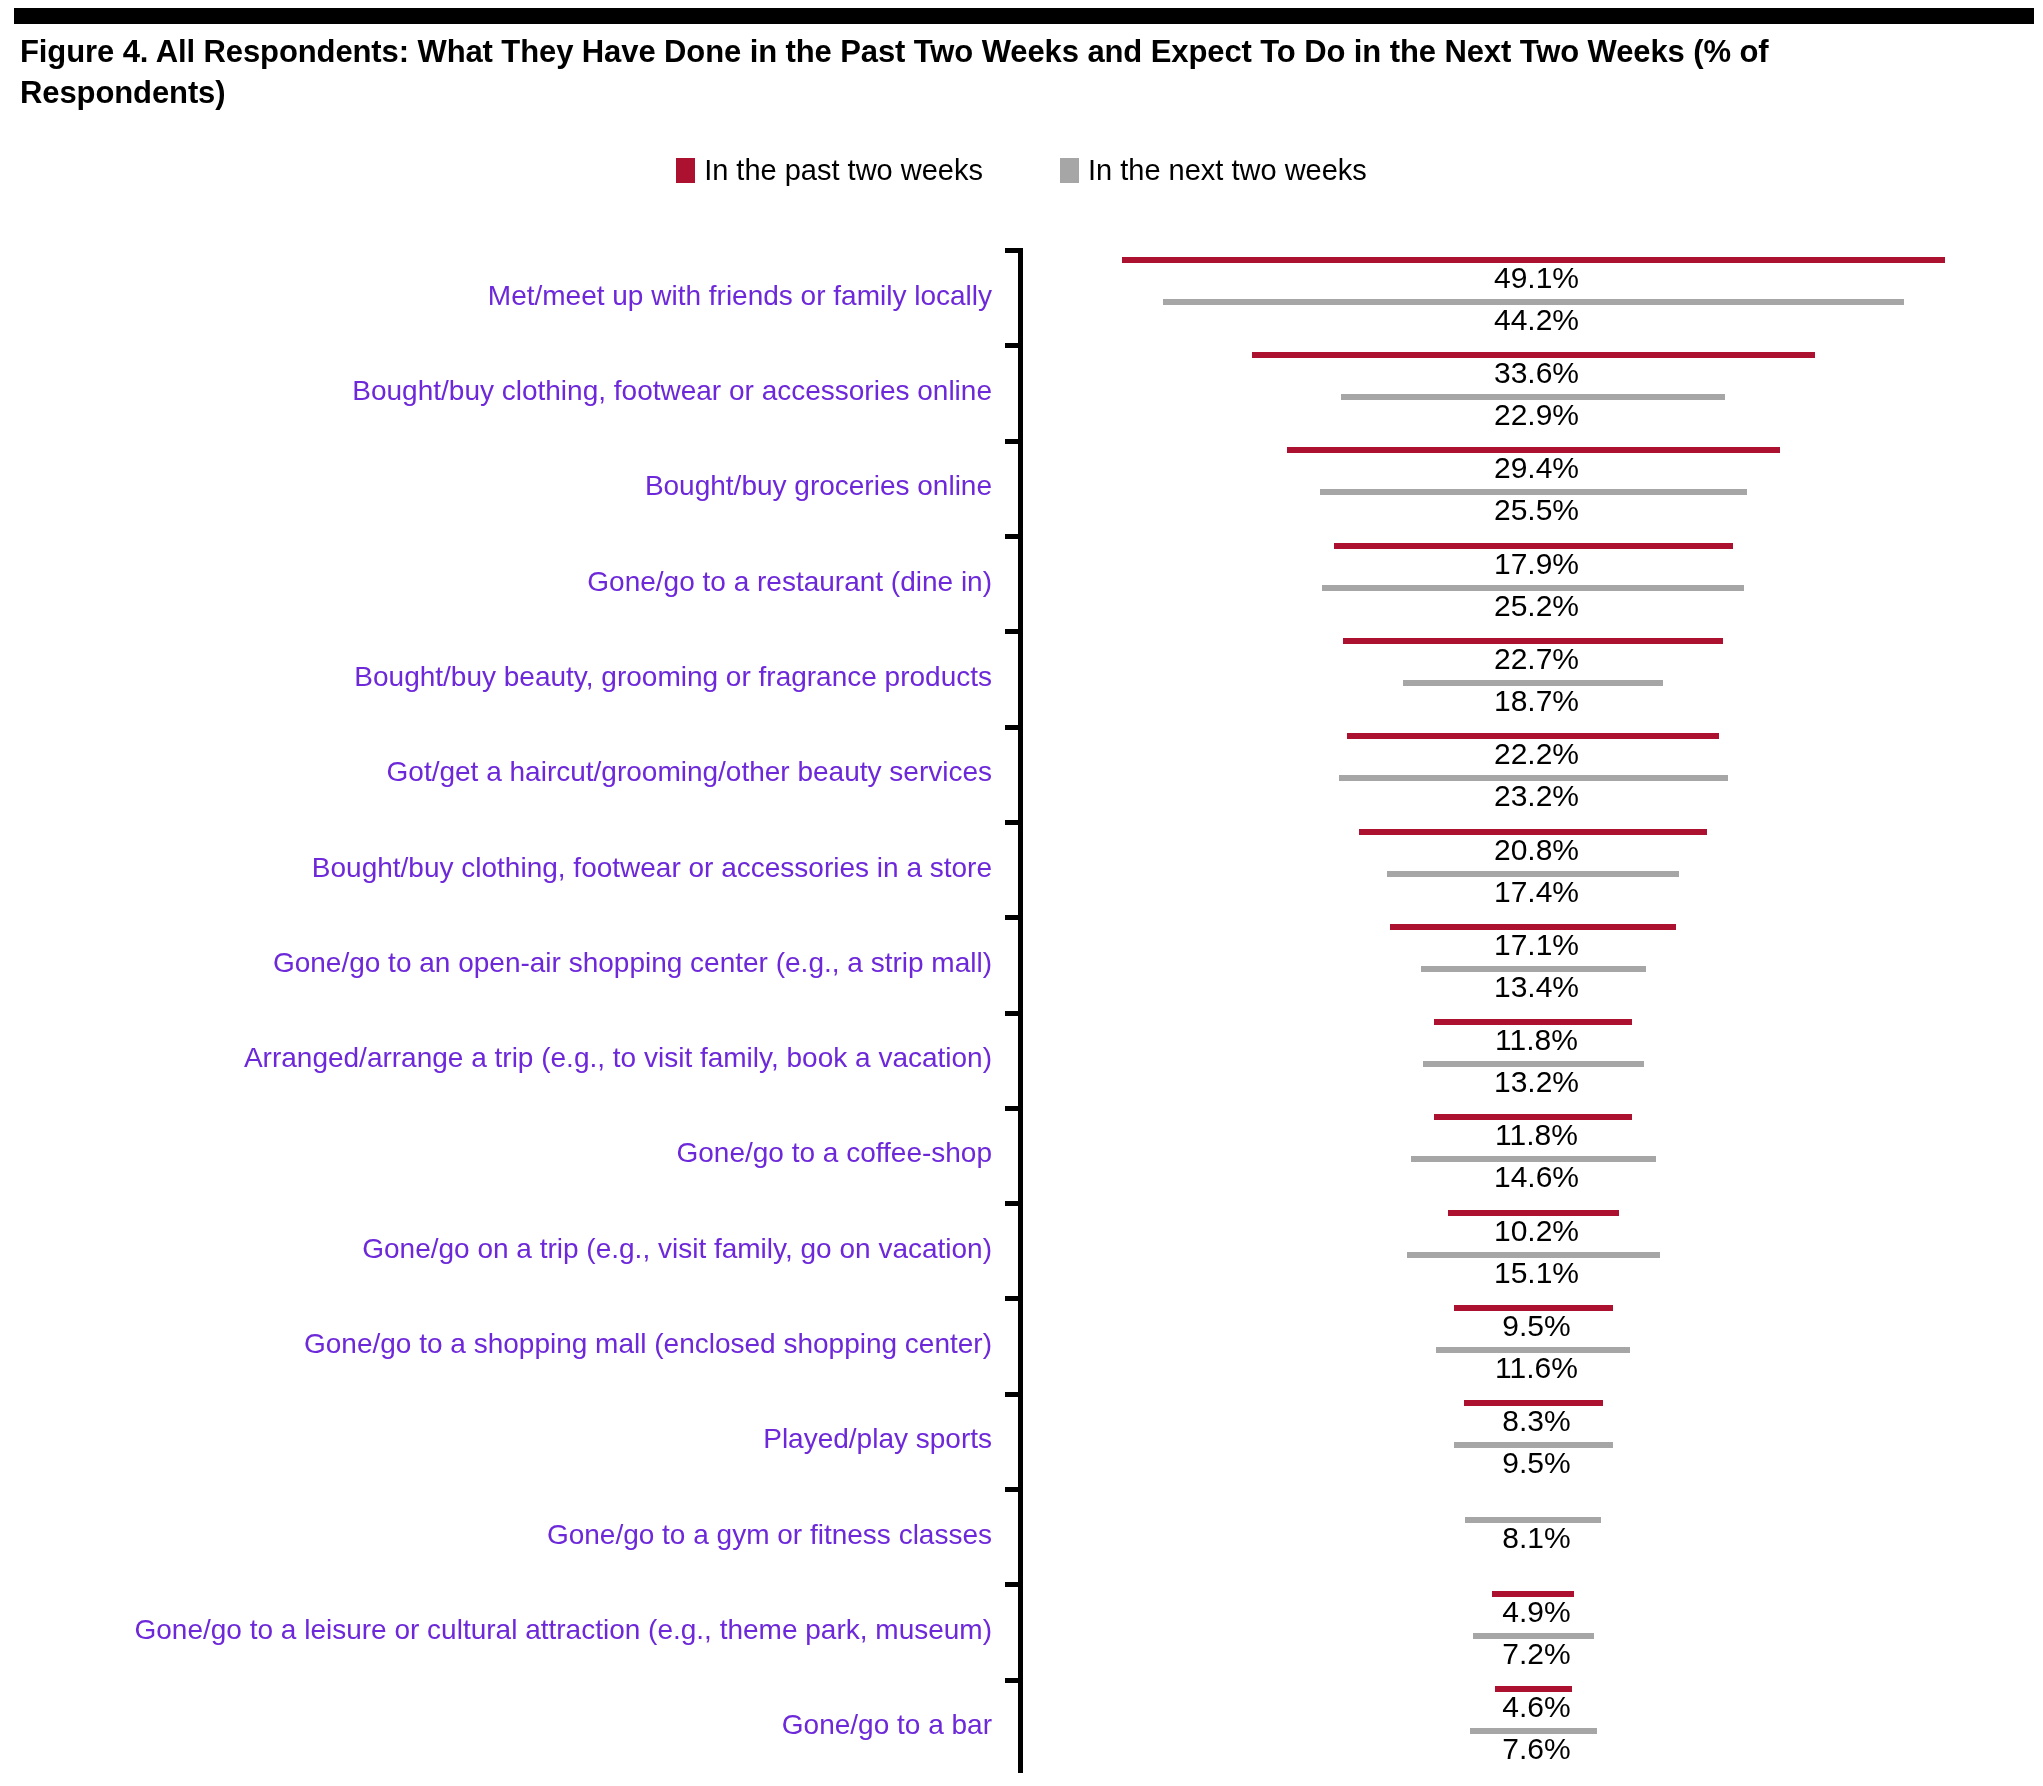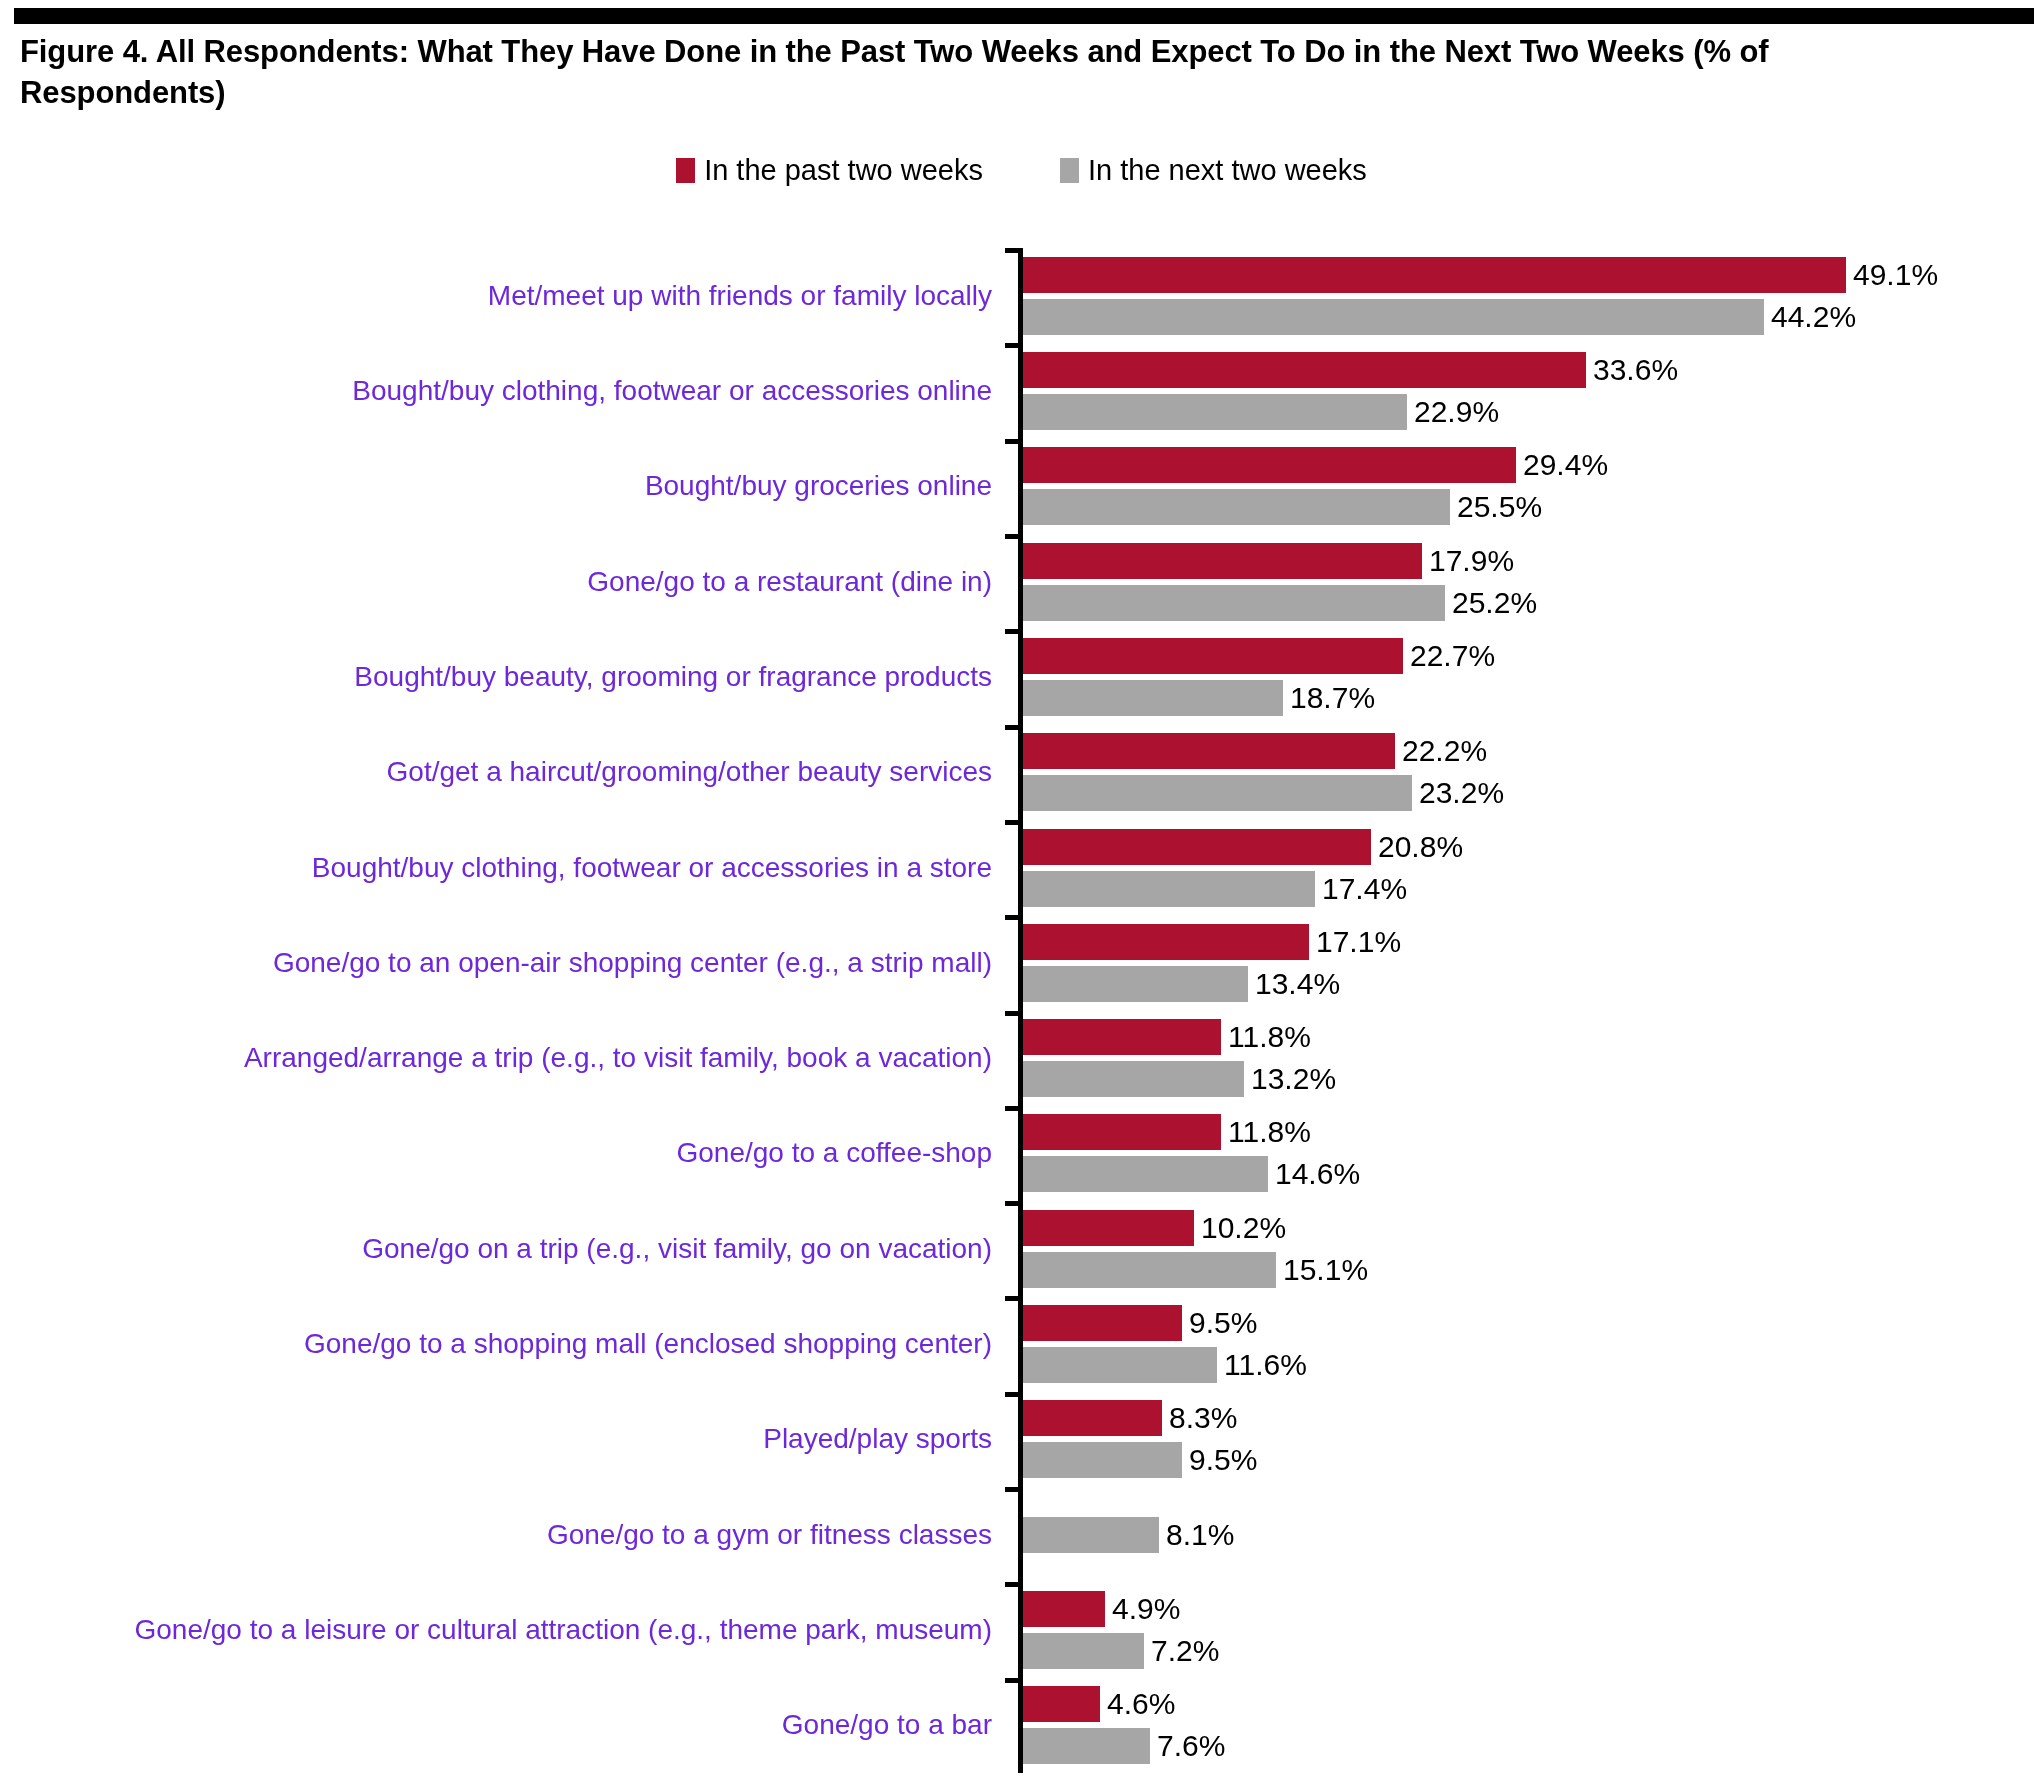--- a/index.html
+++ b/index.html
@@ -133,20 +133,21 @@
     right: 0;
     display: flex;
     flex-direction: column;
     justify-content: center;
     gap: 6px;
   }
   .bar-wrap {
     display: flex;
     align-items: center;
     height: 36px;
+    flex-direction: column;
   }
   .bar {
     height: 36px;
   }
   .bar.past { background: #AC122F; }
   .bar.next { background: #A6A6A6; }
   .bar-value {
     font-size: 30px;
     line-height: 1;
     margin-left: 7px;

